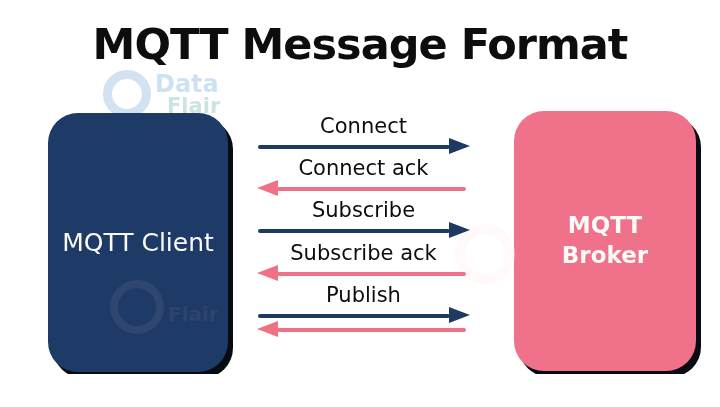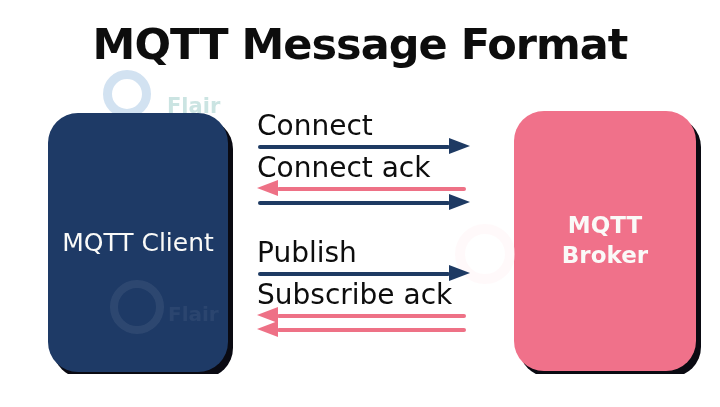--- a/index.html
+++ b/index.html
@@ -23,21 +23,21 @@
   .client-box { left:48px; top:113px; width:180px; height:259px; background:var(--navy,#1e3a66);
     font-size:25px; font-weight:400; }
   .broker-box { left:494px; top:111px; width:182px; height:260px; background:var(--pink,#f0718a);
     font-size:23px; font-weight:600; line-height:1.3;margin-left:20px; }
   
   .messages { position:absolute; left:257px; top:112px; width:213px; height:262px; }
   .msg { position:absolute; left:0; width:100%; height:42px; }
   .msg:nth-child(1){top:0px} .msg:nth-child(2){top:42px} .msg:nth-child(3){top:84px}
   .msg:nth-child(4){top:127px} .msg:nth-child(5){top:169px} .msg:nth-child(6){top:211px}
   .msg .label {
-    font-size:28px; font-weight:500;
+    text-align:center; font-size:21px; font-weight:500;
     color:var(--text,#0d0d0d); line-height:28px; height:28px; white-space:nowrap;
   }
   .arrowwrap { position:relative; height:14px; width:100%; }
   .line { position:absolute; top:5px; height:4px; background:var(--c); border-radius:2px; }
   .head { position:absolute; top:-2px; width:0; height:0; }
   .dir-right .line { left:1px; right:20px; }
   .dir-right .head { right:0; border-left:21px solid var(--c);
     border-top:8px solid transparent; border-bottom:8px solid transparent; }
   .dir-left .line { left:20px; right:4px; }
   .dir-left .head { left:0; border-right:21px solid var(--c);
@@ -65,20 +65,21 @@
 </style>
 </head>
 <body>
 
 <div class="canvas">
 
   <h1 class="title">MQTT Message Format</h1>
 
   <div class="wm wm-top">
     <div class="wm-ring"></div>
+    <div class="wm-t1">Data</div>
     <div class="wm-t2">Flair</div>
   </div>
 
   <div class="box client-box">
     <span>MQTT Client</span>
   </div>
 
   <div class="wm wm-client">
     <div class="wm-ring"></div>
     <div class="wm-t2">Flair</div>
@@ -105,36 +106,37 @@
 
     <div class="msg pink dir-left">
       <div class="label">Connect ack</div>
       <div class="arrowwrap">
         <div class="line"></div>
           <div class="head"></div>
       </div>
     </div>
 
     <div class="msg navy dir-right">
+      <div class="label">Subscribe</div>
+      <div class="arrowwrap">
+        <div class="line"></div>
+          <div class="head"></div>
+      </div>
+    </div>
+
+    <div class="msg pink dir-left">
+      <div class="label">Subscribe ack</div>
       <div class="arrowwrap">
         <div class="line"></div>
           <div class="head"></div>
       </div>
     </div>
 
     <div class="msg navy dir-right">
       <div class="label">Publish</div>
-      <div class="arrowwrap">
-        <div class="line"></div>
-          <div class="head"></div>
-      </div>
-    </div>
-
-    <div class="msg pink dir-left">
-      <div class="label">Subscribe ack</div>
       <div class="arrowwrap">
         <div class="line"></div>
           <div class="head"></div>
       </div>
     </div>
 
     <div class="msg pink dir-left">
       <div class="arrowwrap">
         <div class="line"></div>
           <div class="head"></div>

